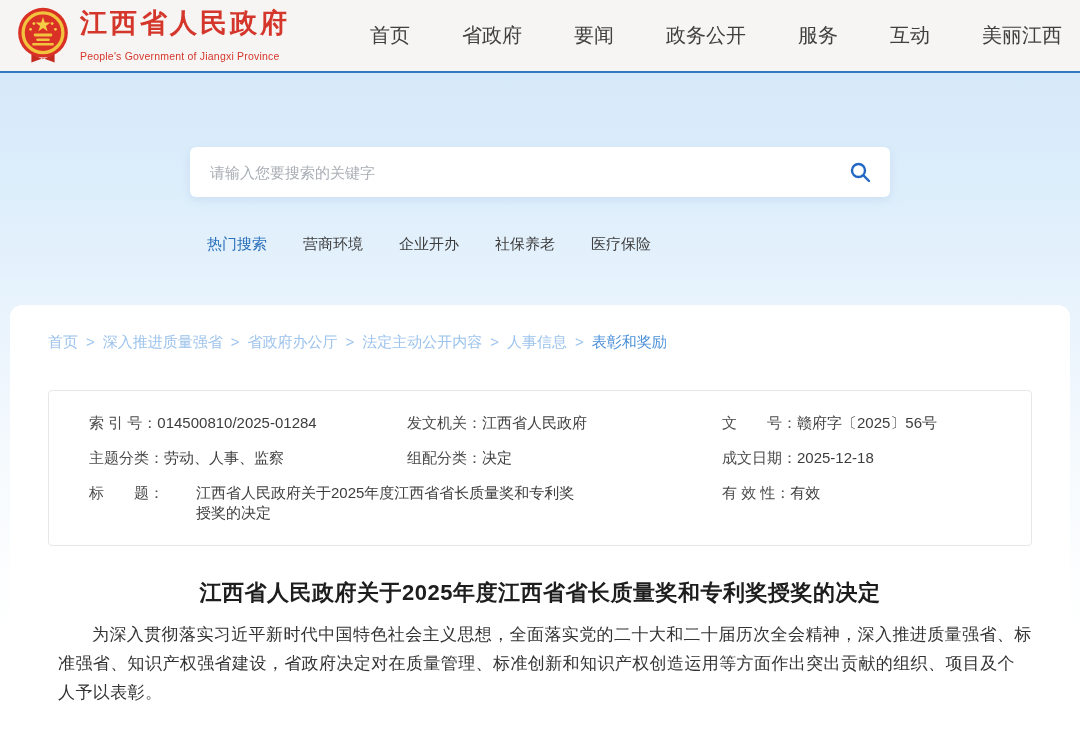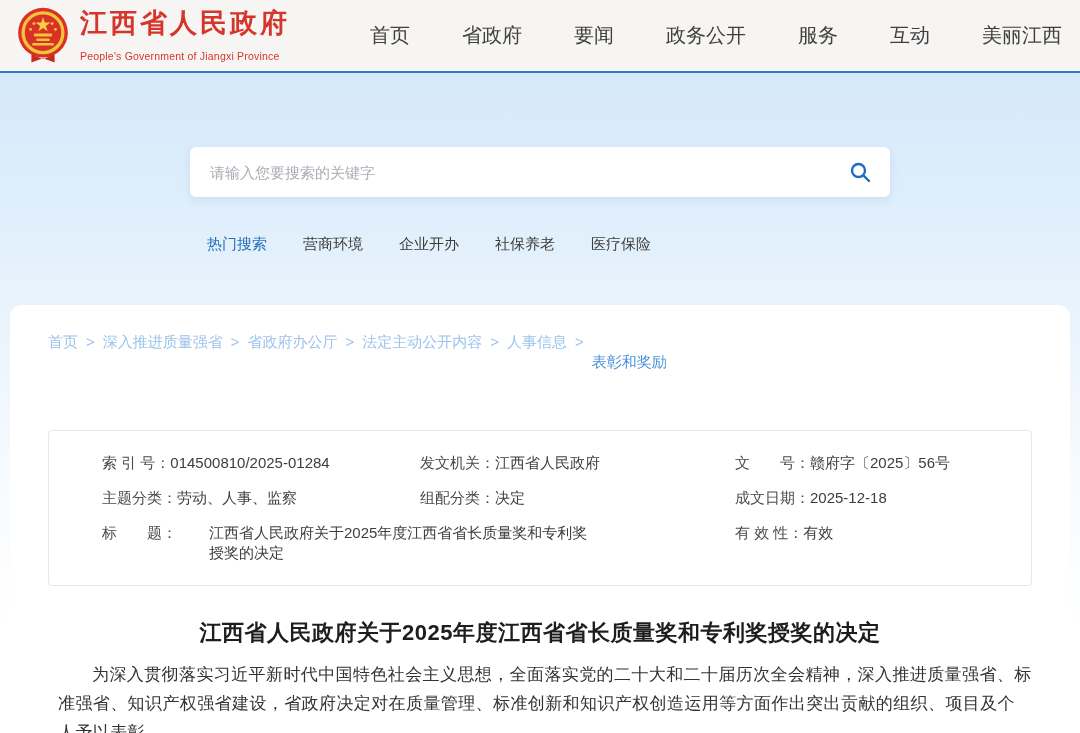--- a/index.html
+++ b/index.html
@@ -34,24 +34,24 @@
   .hot-row .hot-label { font-size:15px; color:#2a6fba; cursor:pointer; }
   .hot-row a { font-size:15px; color:#3c3c3c; text-decoration:none; cursor:pointer; }
 
   
   .card { margin:0 10px; width:1060px; height:426px; background:#fff;
     border-radius:12px 12px 0 0; padding:28px 38px 0 38px; }
 
   .breadcrumb { font-size:15px; color:#9cc3ec; display:flex; gap:8px; flex-wrap:nowrap; }
   .breadcrumb a { color:#9cc3ec; text-decoration:none; cursor:pointer; }
   .breadcrumb .sep { color:#9cc3ec; }
-  .breadcrumb .current { color:#4a90d9;margin-top:20px; }
+  .breadcrumb .current { color:#4a90d9; }
 
-  .meta-box { margin-top:58px; border:1px solid #e7e7e7; border-radius:4px;
-    padding:22px 20px 22px 53px; display:grid; grid-template-columns:318px 315px auto;
+  .meta-box { margin-top:38px; border:1px solid #e7e7e7; border-radius:4px;
+    padding:22px 20px 22px 40px; display:grid; grid-template-columns:318px 315px auto;
     row-gap:15px; font-size:15px; color:#3d3d3d; }
   .meta-cell { display:flex; align-items:flex-start; line-height:20px; }
   .meta-label { flex:0 0 auto; color:#4a4a4a; white-space:pre; }
   .meta-value { color:#3d3d3d; }
   .meta-cell.wide { grid-column:1 / 3;gap:32px; }
   .meta-cell.wide .meta-value { max-width:382px; }
 
   .doc-title { margin-top:32px; text-align:center; font-size:22px; font-weight:bold;
     color:#1d1d1d; letter-spacing:0.5px; }
 

